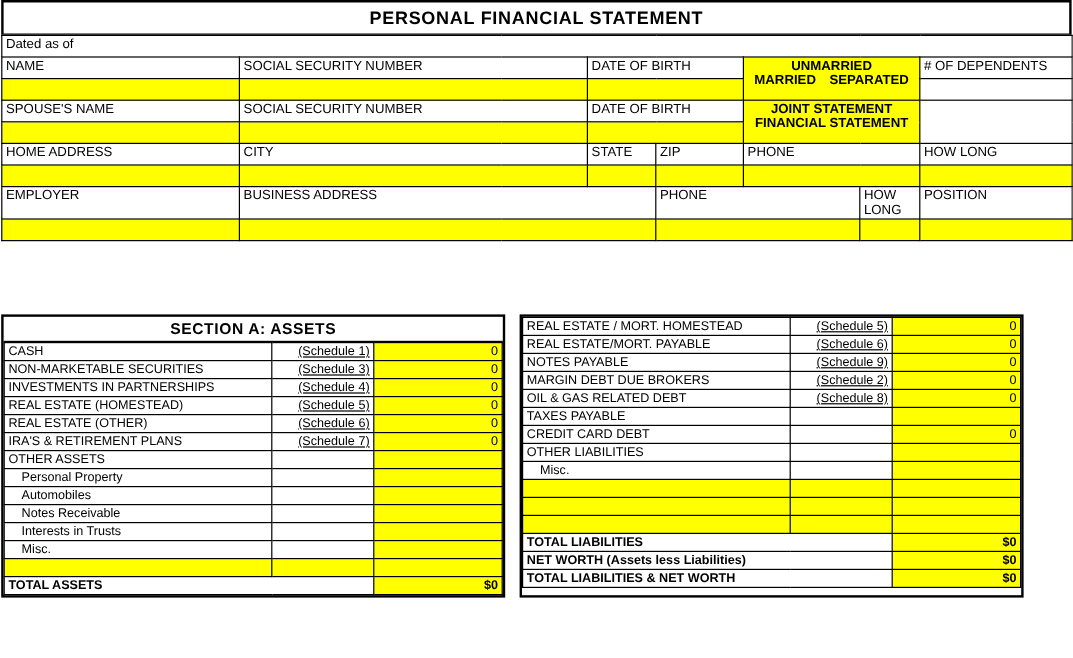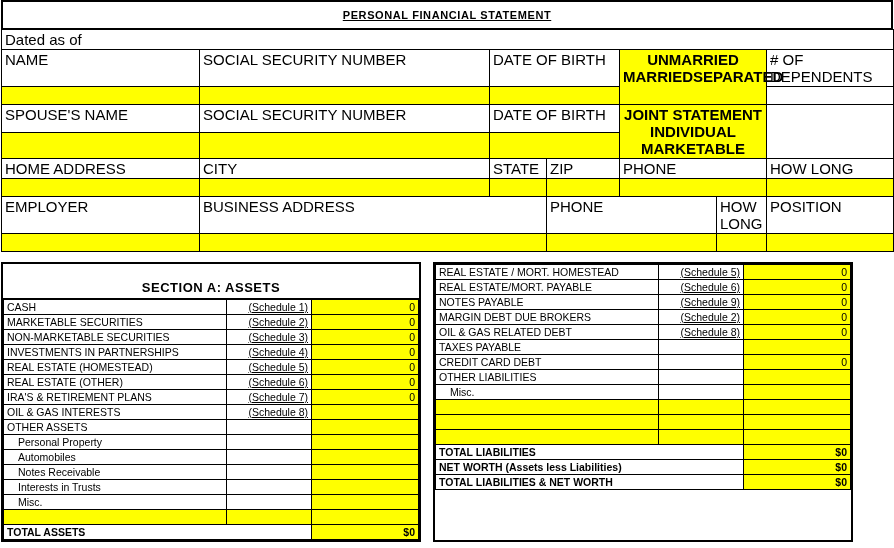--- a/index.html
+++ b/index.html
@@ -5,44 +5,44 @@
   html,body{margin:0;padding:0;background:#fff;}
   body{width:894px;height:548px;font-family:"Liberation Sans",sans-serif;font-size:11px;color:#000;}
   .page{position:relative;width:894px;height:548px;box-sizing:border-box;}
 
   
   .title-box{
     border:2px solid #000;border-bottom:1px solid #000;
     height:26px;display:flex;align-items:center;justify-content:center;
     margin:0 1px 0 1px;
   }
-  .title-box .t{font-size:11px;font-weight:bold;letter-spacing:.6px;text-decoration:underline;}
+  .title-box .t{font-size:15px;font-weight:bold;letter-spacing:.6px;}
 
   
   table.top{
     border-collapse:collapse;width:892px;margin:0 1px;table-layout:fixed;
   }
   table.top td{
     border:1px solid #000;vertical-align:top;padding:1px 3px;height:15px;
-    font-size:15px;
+    font-size:11px;
   }
   .yellow{background:#ffff00;}
   .blank-row td{height:19px;padding:0;}
   .dated{height:17px;}
 
   .opt-cell{background:#ffff00;text-align:center;font-weight:bold;font-size:11px;padding:1px 2px;}
-  .opt-line{display:flex;justify-content:space-around;}
+  .opt-line{display:flex;justify-content:space-around;text-align:right;}
   .opt-line.one{justify-content:center;}
 
   
   .sections{position:absolute;left:1px;top:262px;width:892px;display:flex;gap:12px;}
   .sec{width:416px;border:2px solid #000;}
   .sec-hdr{
     text-align:center;font-weight:bold;font-size:13px;letter-spacing:.5px;
-    border-bottom:1px solid #000;padding:16px 0 3px 0;
+    border-bottom:1px solid #000;padding:2px 0 3px 0;
   }
   table.sec-t{border-collapse:collapse;width:100%;table-layout:fixed;}
   table.sec-t td{
     border:1px solid #000;height:14px;padding:0 3px;font-size:10.5px;
     white-space:nowrap;overflow:hidden;
   }
   td.name{border-left:none;}
   td.sched{text-align:right;font-size:9.5px;width:78px;border-left:none;border-right:none;text-decoration:underline;}
   td.val{background:#ffff00;text-align:right;width:100px;border-right:none;font-size:10.5px;}
   .indent{padding-left:14px !important;margin-left:23px;}
@@ -101,21 +101,21 @@
 
     <tr>
       <td>SPOUSE'S NAME</td>
       <td colspan="2">SOCIAL SECURITY NUMBER</td>
       <td colspan="2">DATE OF BIRTH</td>
       <td colspan="2" rowspan="2" class="opt-cell">
         <div class="opt-line one">
               <span>JOINT STATEMENT</span>
             </div>
         <div class="opt-line one">
-              <span>INDIVIDUAL MARKETABLE</span>
+              <span>FINANCIAL STATEMENT</span>
             </div>
       </td>
       <td rowspan="2" class="white"></td>
     </tr>
     <tr class="blank-row">
       <td class="yellow"></td>
       <td class="yellow" colspan="2"></td>
       <td class="yellow" colspan="2"></td>
     </tr>
 
@@ -158,25 +158,20 @@
     <div class="sec">
       <div class="sec-hdr">SECTION A:  ASSETS</div>
       <table class="sec-t">
         <tbody id="sec-a-body">
             <tr>
               <td class="name">CASH</td>
               <td class="sched">(Schedule 1)</td>
               <td class="val">0</td>
             </tr>
             <tr>
-              <td class="name">MARKETABLE  SECURITIES</td>
-              <td class="sched">(Schedule 2)</td>
-              <td class="val">0</td>
-            </tr>
-            <tr>
               <td class="name">NON-MARKETABLE  SECURITIES</td>
               <td class="sched">(Schedule 3)</td>
               <td class="val">0</td>
             </tr>
             <tr>
               <td class="name">INVESTMENTS IN PARTNERSHIPS</td>
               <td class="sched">(Schedule 4)</td>
               <td class="val">0</td>
             </tr>
             <tr>
@@ -186,25 +181,20 @@
             </tr>
             <tr>
               <td class="name">REAL ESTATE (OTHER)</td>
               <td class="sched">(Schedule 6)</td>
               <td class="val">0</td>
             </tr>
             <tr>
               <td class="name">IRA'S &amp; RETIREMENT PLANS</td>
               <td class="sched">(Schedule 7)</td>
               <td class="val">0</td>
-            </tr>
-            <tr>
-              <td class="name">OIL &amp; GAS INTERESTS</td>
-              <td class="sched">(Schedule 8)</td>
-              <td class="val"></td>
             </tr>
             <tr>
               <td class="name">OTHER ASSETS</td>
               <td class="sched"></td>
               <td class="val"></td>
             </tr>
             <tr>
               <td class="name indent">Personal Property</td>
               <td class="sched"></td>
               <td class="val"></td>

